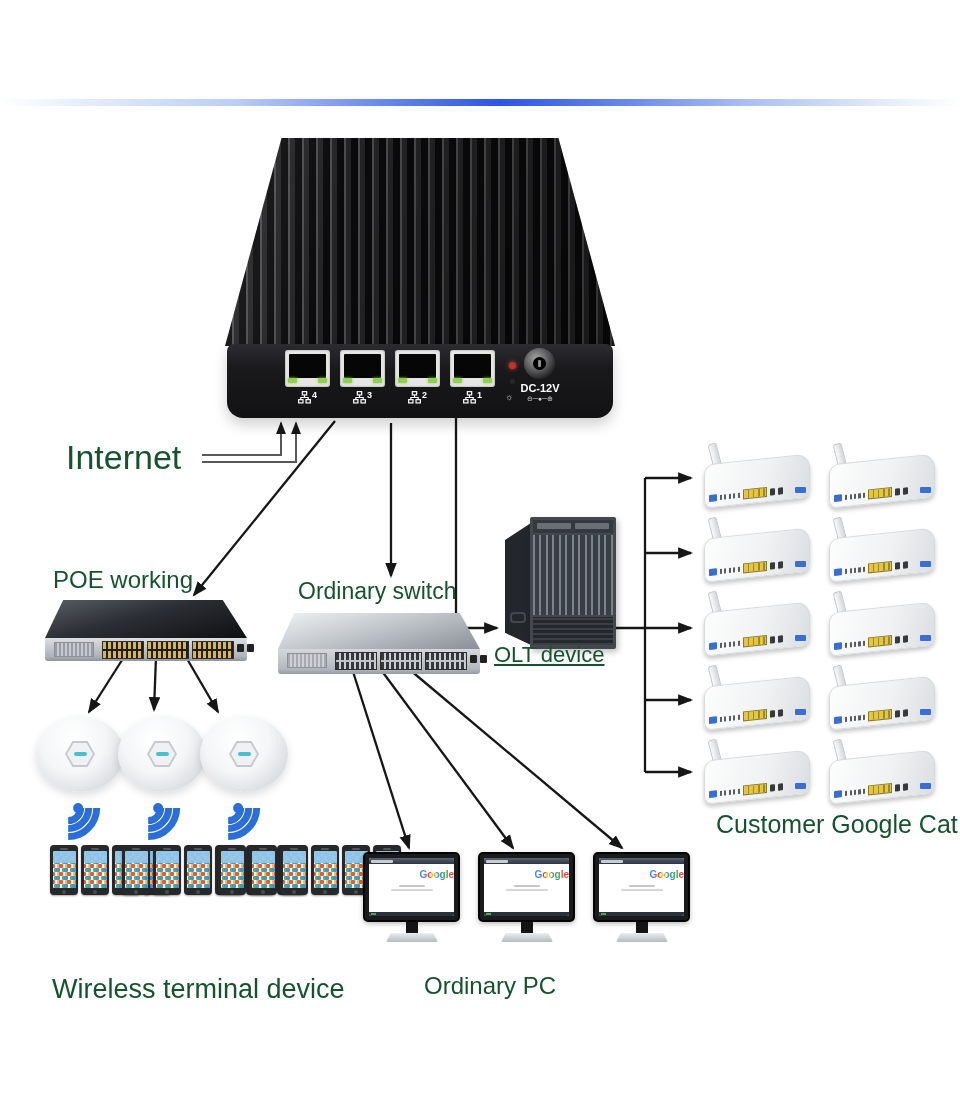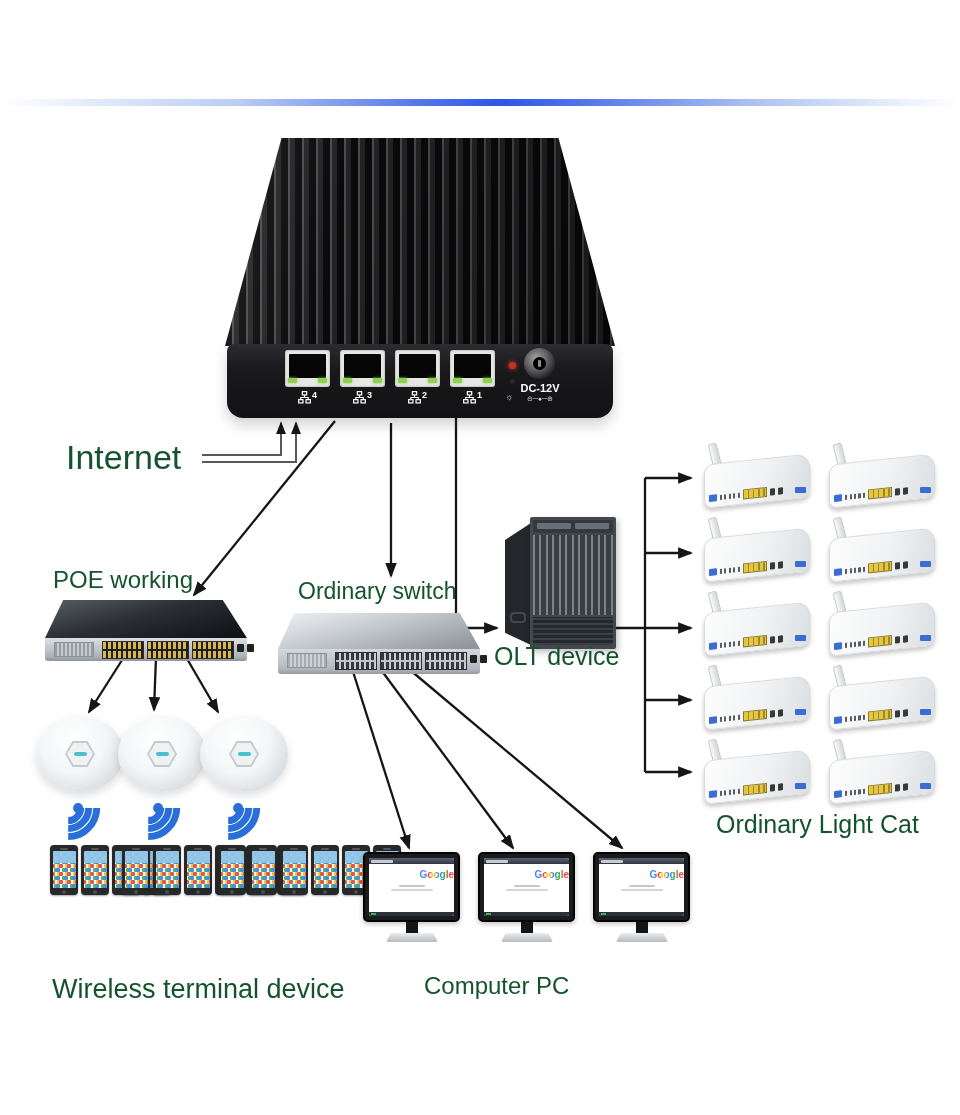--- a/index.html
+++ b/index.html
@@ -337,21 +337,21 @@
     <div class="olt-front">
       <div class="olt-topband">
         <span style="left:4px;"></span>
           <span style="left:42px;"></span>
       </div>
       <div class="olt-cards"></div>
       <div class="olt-bottom"></div>
     </div>
     <div class="olt-handle"></div>
   </div>
-  <div class="dlabel" style="left:494px;top:642px;font-size:25px;">OLT device</div>
+  <div class="dlabel" style="left:494px;top:642px;font-size:22px;text-decoration:underline;">OLT device</div>
 
   <div class="ap-row">
 
   <div class="ap">
       <div class="hex-out">
         <div class="hex-in"></div>
       </div>
       <div class="hex-mark" style="left:38px;top:36px;"></div>
     </div>
       <div class="ap">
@@ -536,21 +536,21 @@
           </div>
           <div class="taskbar">
               <span></span>
             </div>
         </div>
       </div>
       <div class="neck"></div>
       <div class="mbase"></div>
     </div>
     </div>
-  <div class="dlabel" style="left:424px;top:972px;font-size:24px;">Computer PC</div>
+  <div class="dlabel" style="left:424px;top:972px;font-size:24px;">Ordinary PC</div>
 
   <div class="router-grid">
 
   <div class="router">
       <div class="ant"></div>
       <div class="rbody">
         <div class="rstrip">
           <span class="rp-blue"></span>
             <span class="rp-dots"></span>
             <span class="rp-gold"></span>
@@ -671,15 +671,15 @@
           <span class="rp-blue"></span>
             <span class="rp-dots"></span>
             <span class="rp-gold"></span>
             <span class="rp-dark"></span>
             <span class="rp-dark"></span>
         </div>
       </div>
       <div class="rtag"></div>
     </div>
     </div>
-  <div class="dlabel" style="left:716px;top:810px;font-size:25px;">Ordinary Light Cat</div>
+  <div class="dlabel" style="left:716px;top:810px;font-size:25px;">Customer Google Cat</div>
 
 </div>
 
 </body></html>

